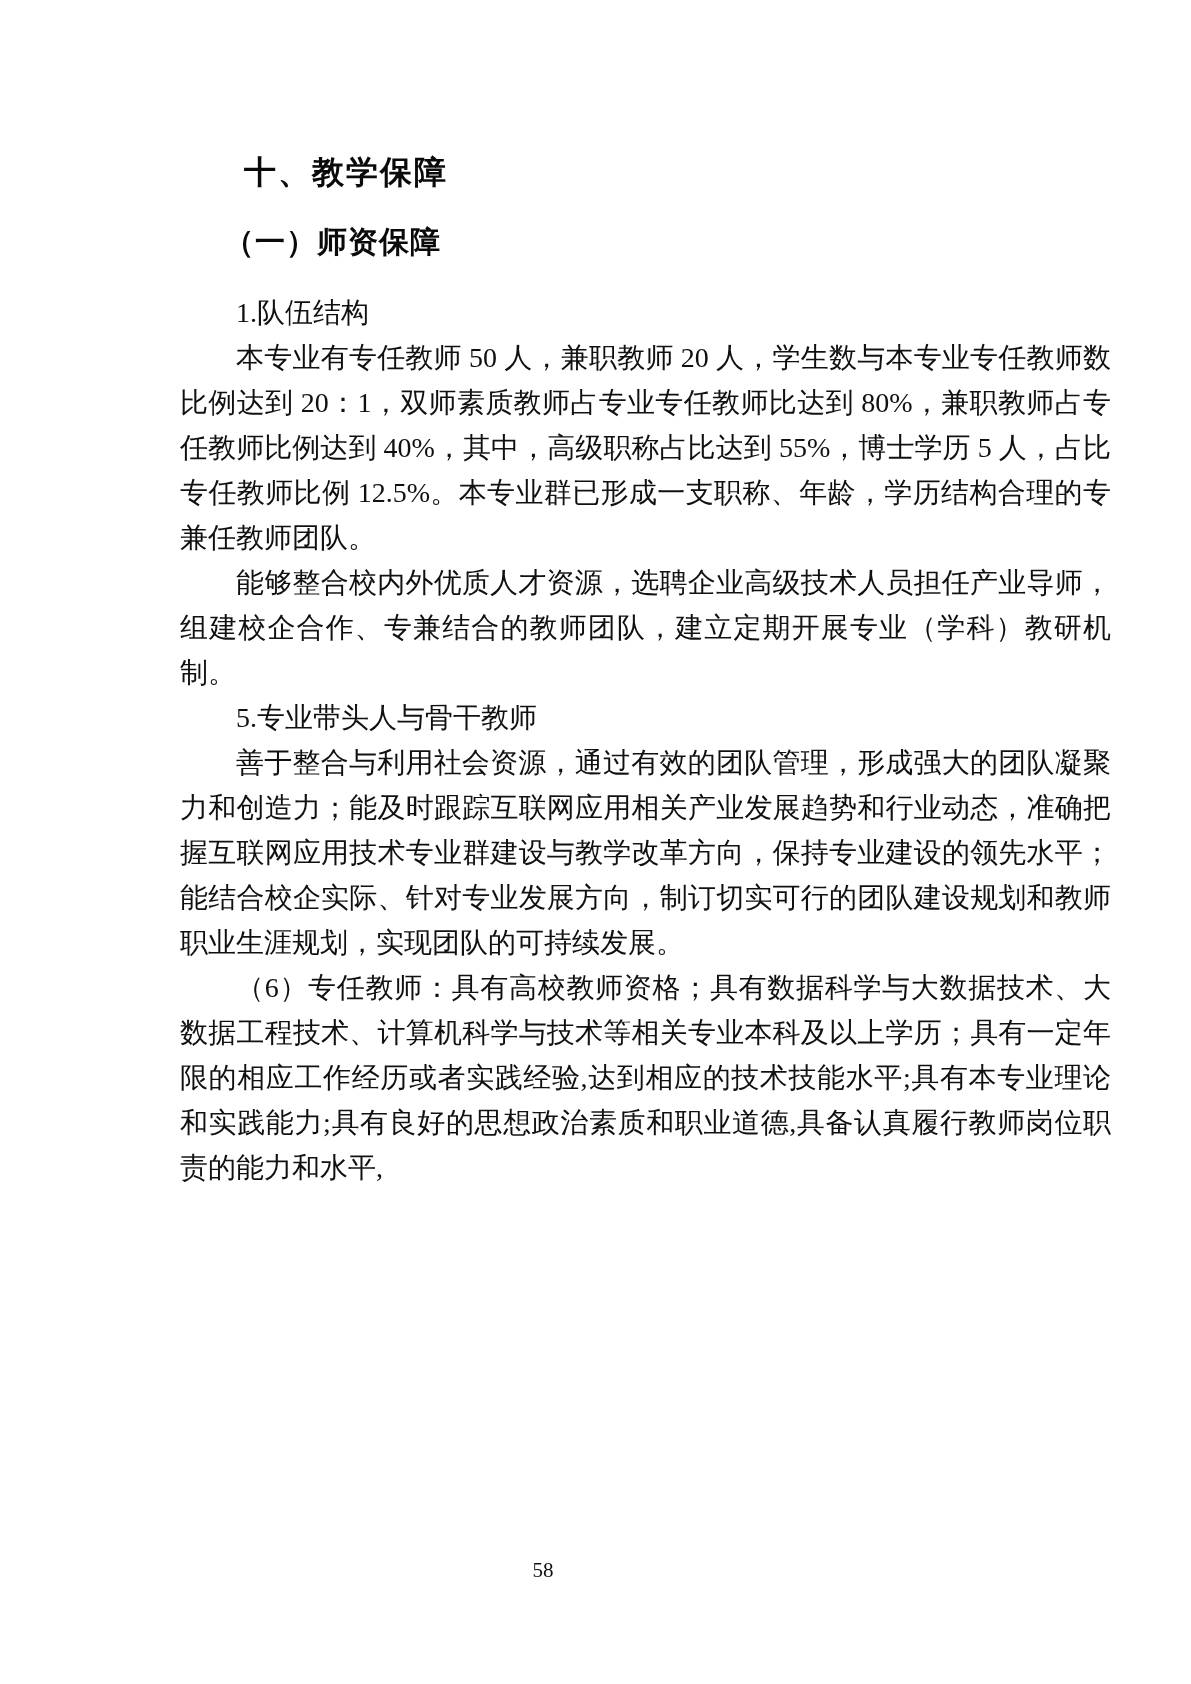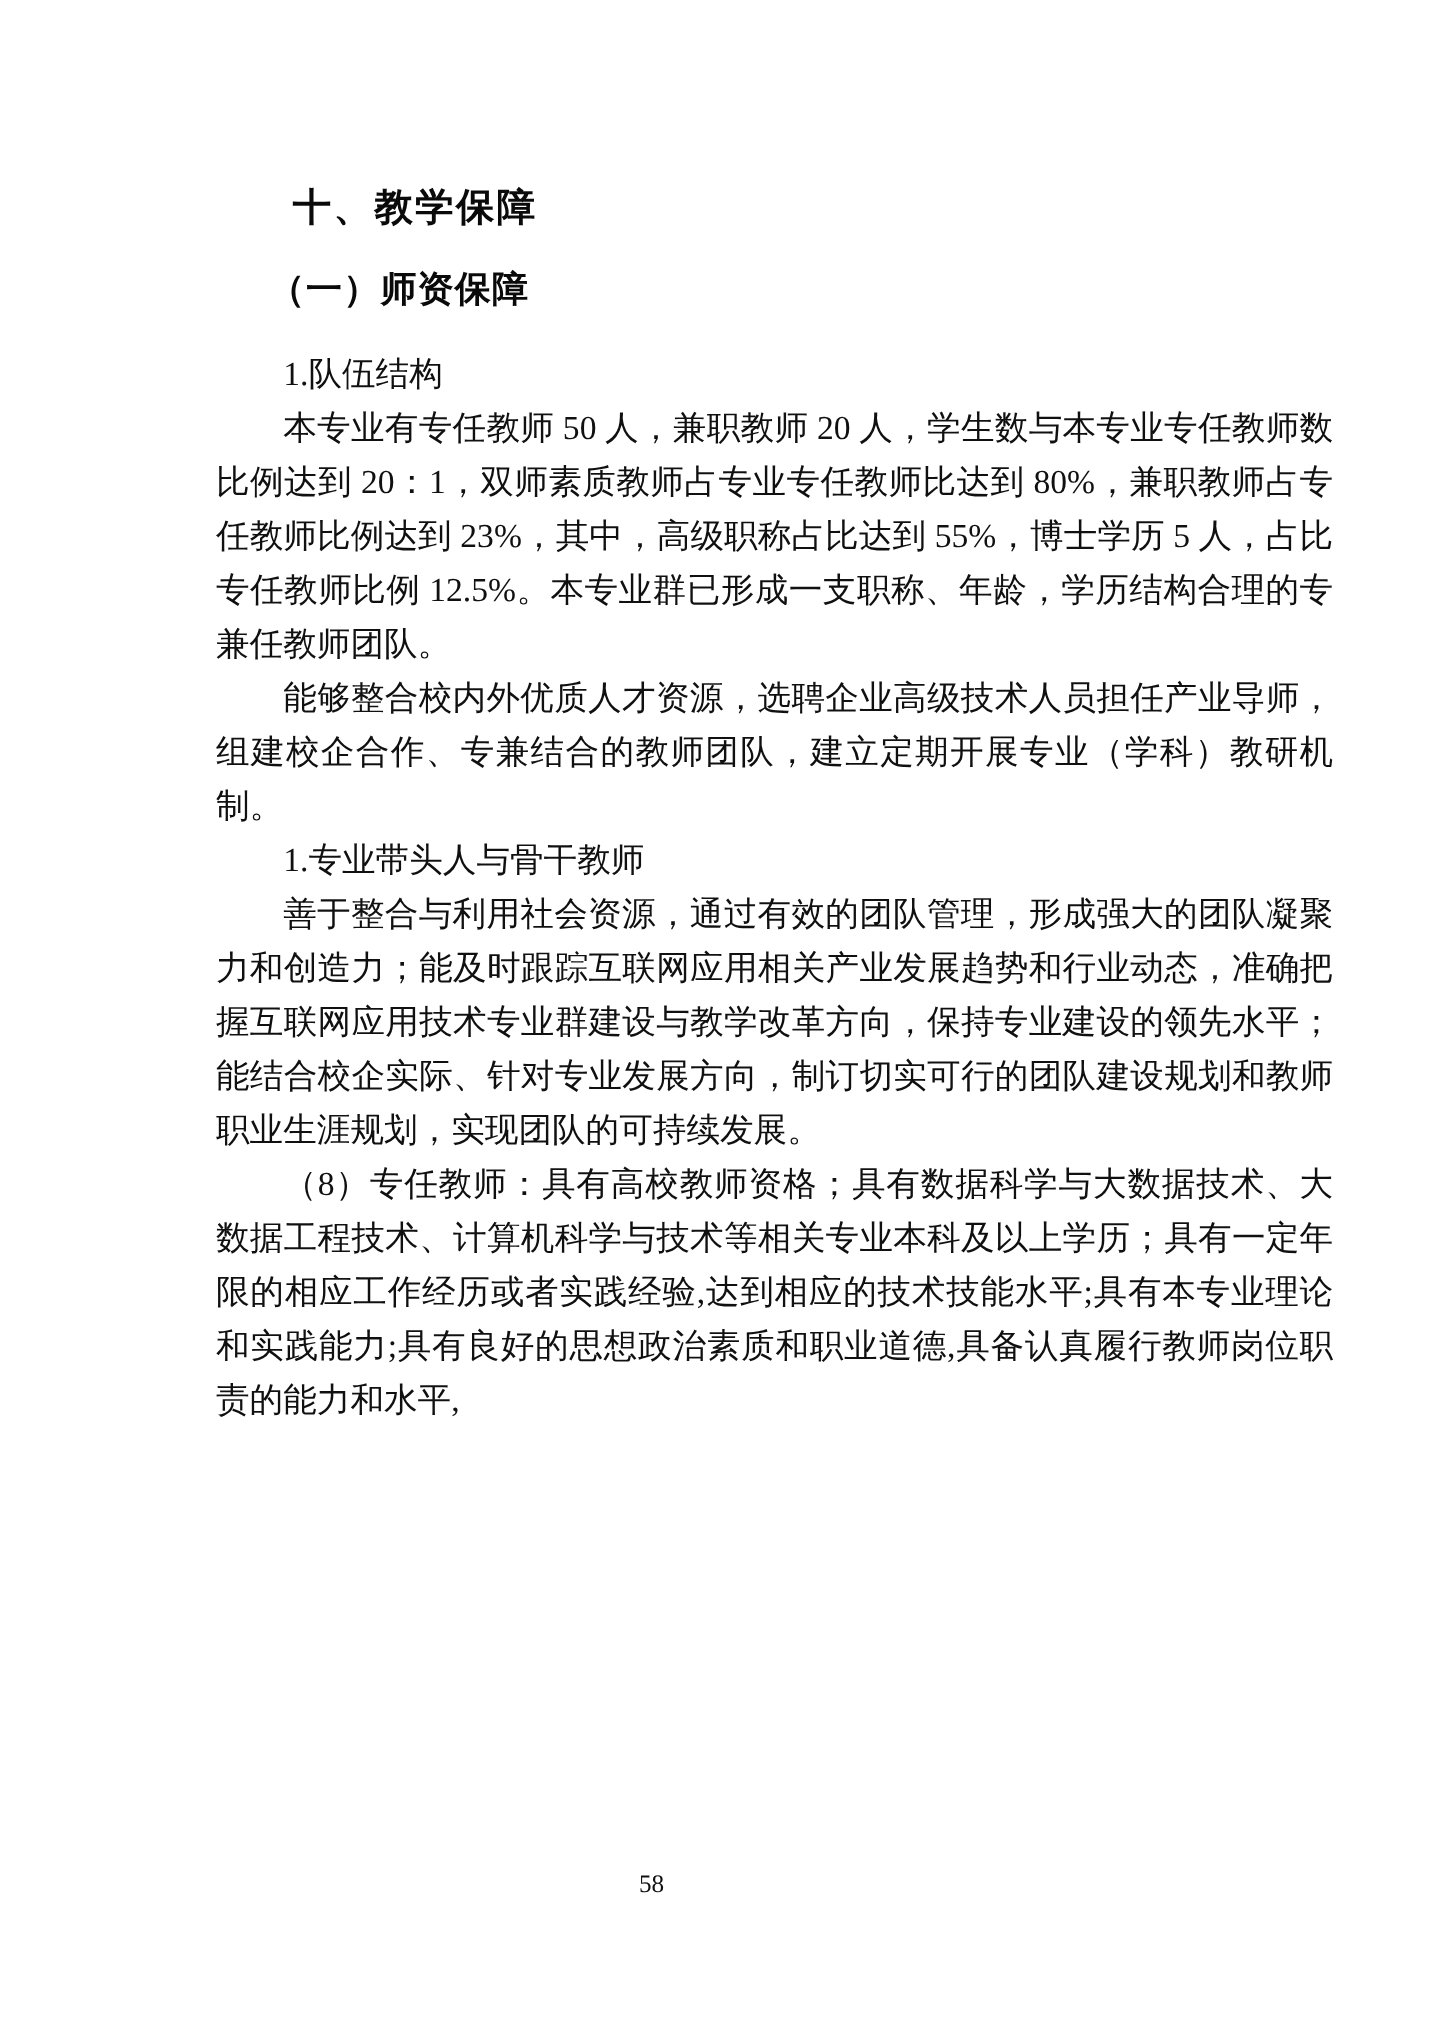--- a/index.html
+++ b/index.html
@@ -65,22 +65,22 @@
 <body>
 
 <div class="page">
 
   <div class="chapter-heading">十、教学保障</div>
 
   <div class="section-heading">（一）师资保障</div>
 
   <div class="body-text">
     <p>1.队伍结构</p>
-    <p>本专业有专任教师 50 人，兼职教师 20 人，学生数与本专业专任教师数比例达到 20：1，双师素质教师占专业专任教师比达到 80%，兼职教师占专任教师比例达到 23%，其中，高级职称占比达到 55%，博士学历 5 人，占比专任教师比例 12.5%。本专业群已形成一支职称、年龄，学历结构合理的专兼任教师团队。</p>
+    <p>本专业有专任教师 50 人，兼职教师 20 人，学生数与本专业专任教师数比例达到 20：1，双师素质教师占专业专任教师比达到 80%，兼职教师占专任教师比例达到 40%，其中，高级职称占比达到 55%，博士学历 5 人，占比专任教师比例 12.5%。本专业群已形成一支职称、年龄，学历结构合理的专兼任教师团队。</p>
     <p>能够整合校内外优质人才资源，选聘企业高级技术人员担任产业导师，组建校企合作、专兼结合的教师团队，建立定期开展专业（学科）教研机制。</p>
-    <p>1.专业带头人与骨干教师</p>
+    <p>5.专业带头人与骨干教师</p>
     <p>善于整合与利用社会资源，通过有效的团队管理，形成强大的团队凝聚力和创造力；能及时跟踪互联网应用相关产业发展趋势和行业动态，准确把握互联网应用技术专业群建设与教学改革方向，保持专业建设的领先水平；能结合校企实际、针对专业发展方向，制订切实可行的团队建设规划和教师职业生涯规划，实现团队的可持续发展。</p>
-    <p>（8）专任教师：具有高校教师资格；具有数据科学与大数据技术、大数据工程技术、计算机科学与技术等相关专业本科及以上学历；具有一定年限的相应工作经历或者实践经验,达到相应的技术技能水平;具有本专业理论和实践能力;具有良好的思想政治素质和职业道德,具备认真履行教师岗位职责的能力和水平,</p>
+    <p>（6）专任教师：具有高校教师资格；具有数据科学与大数据技术、大数据工程技术、计算机科学与技术等相关专业本科及以上学历；具有一定年限的相应工作经历或者实践经验,达到相应的技术技能水平;具有本专业理论和实践能力;具有良好的思想政治素质和职业道德,具备认真履行教师岗位职责的能力和水平,</p>
   </div>
 
 </div>
 
 <div class="page-footer">58</div>
 
 </body></html>

